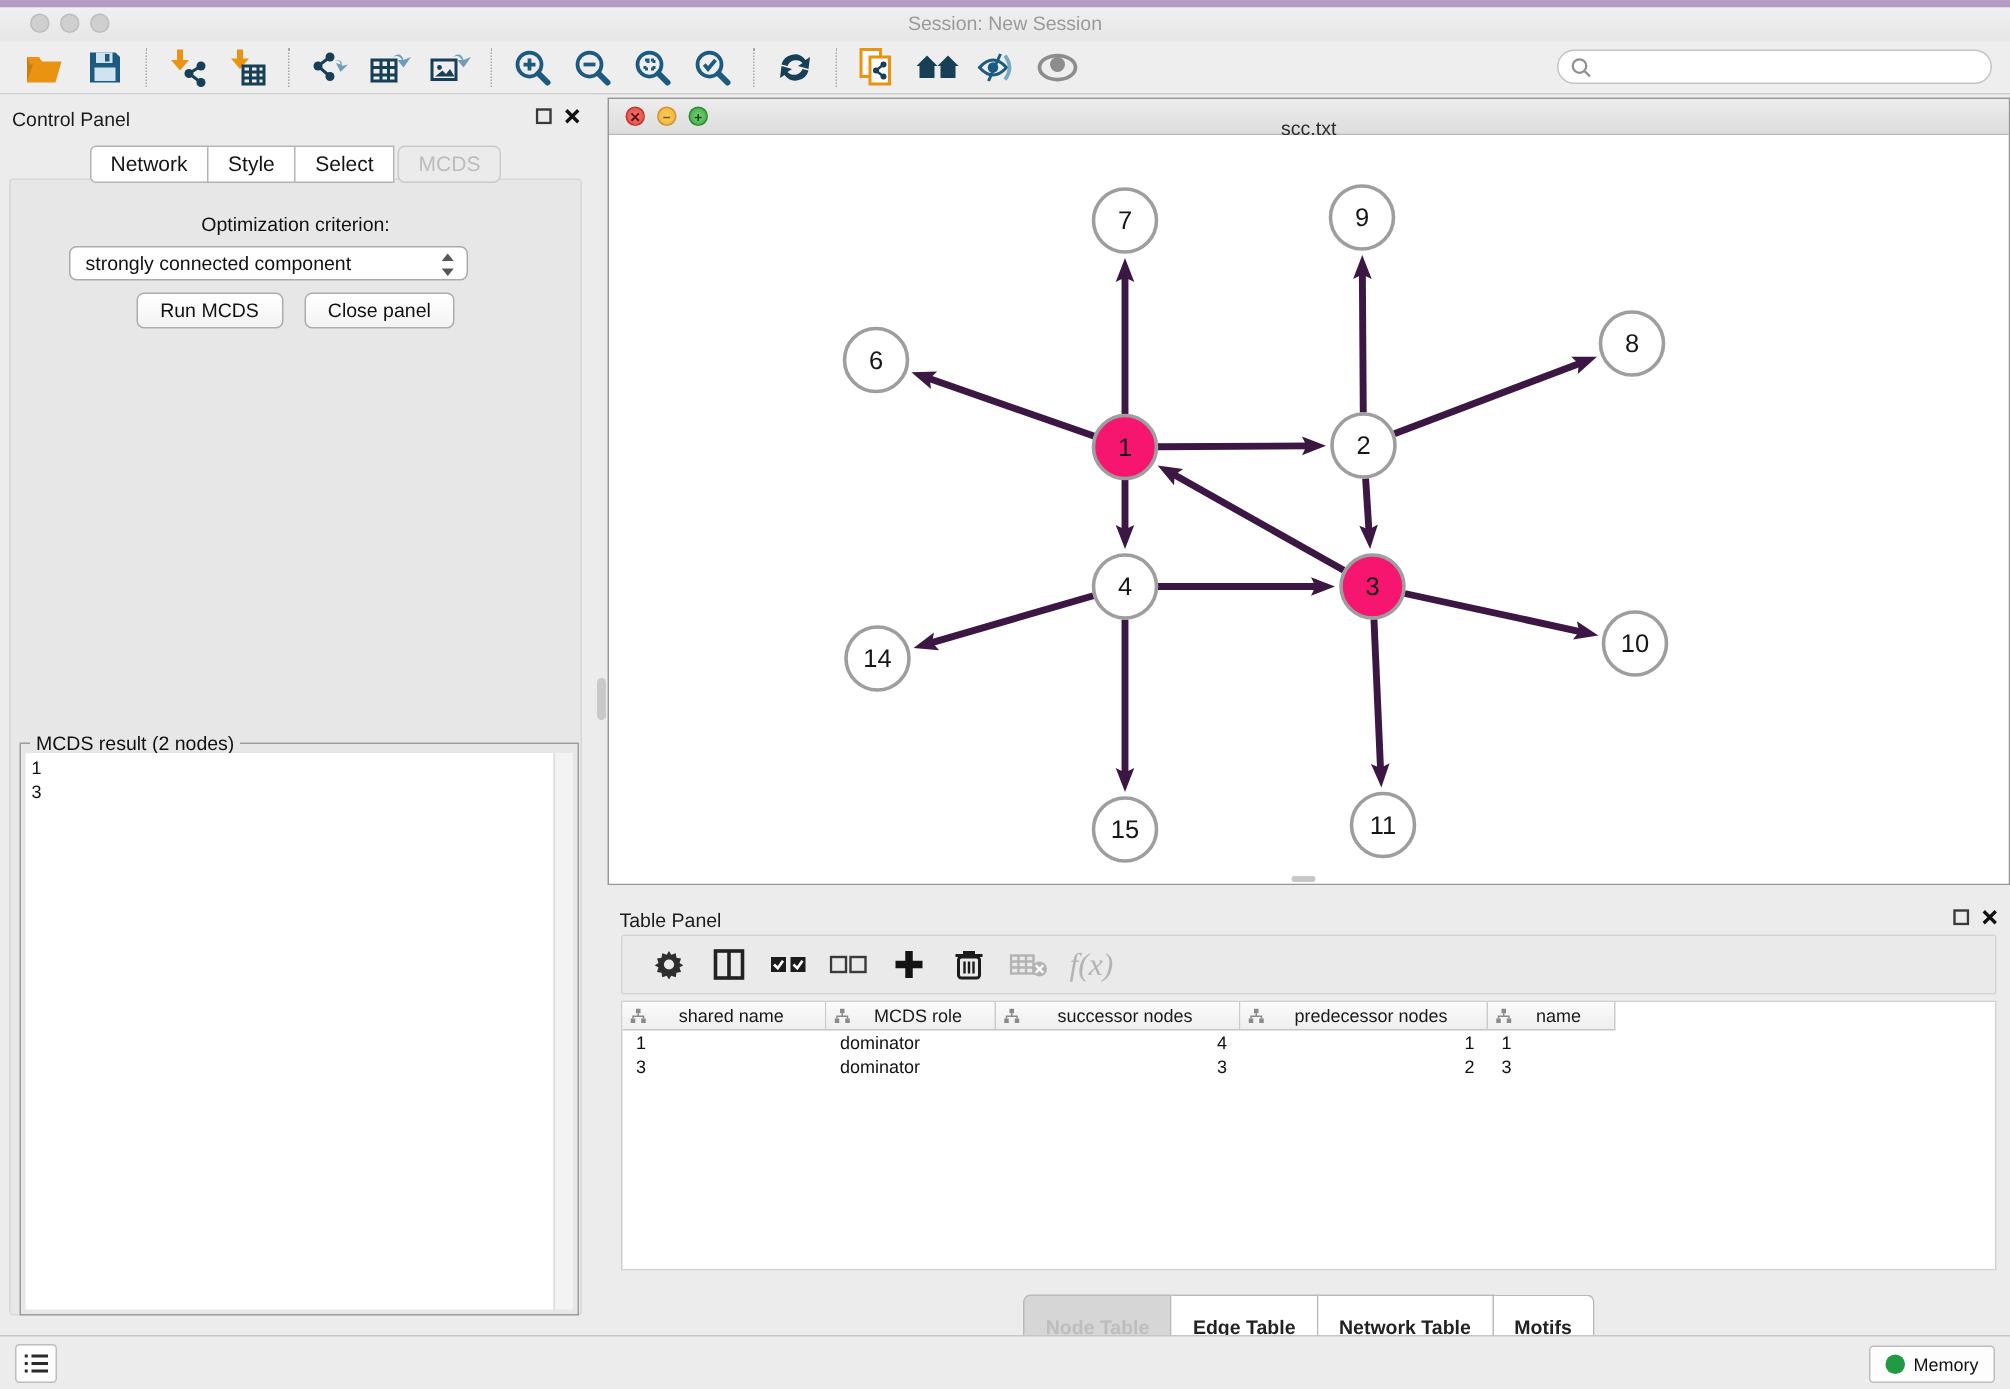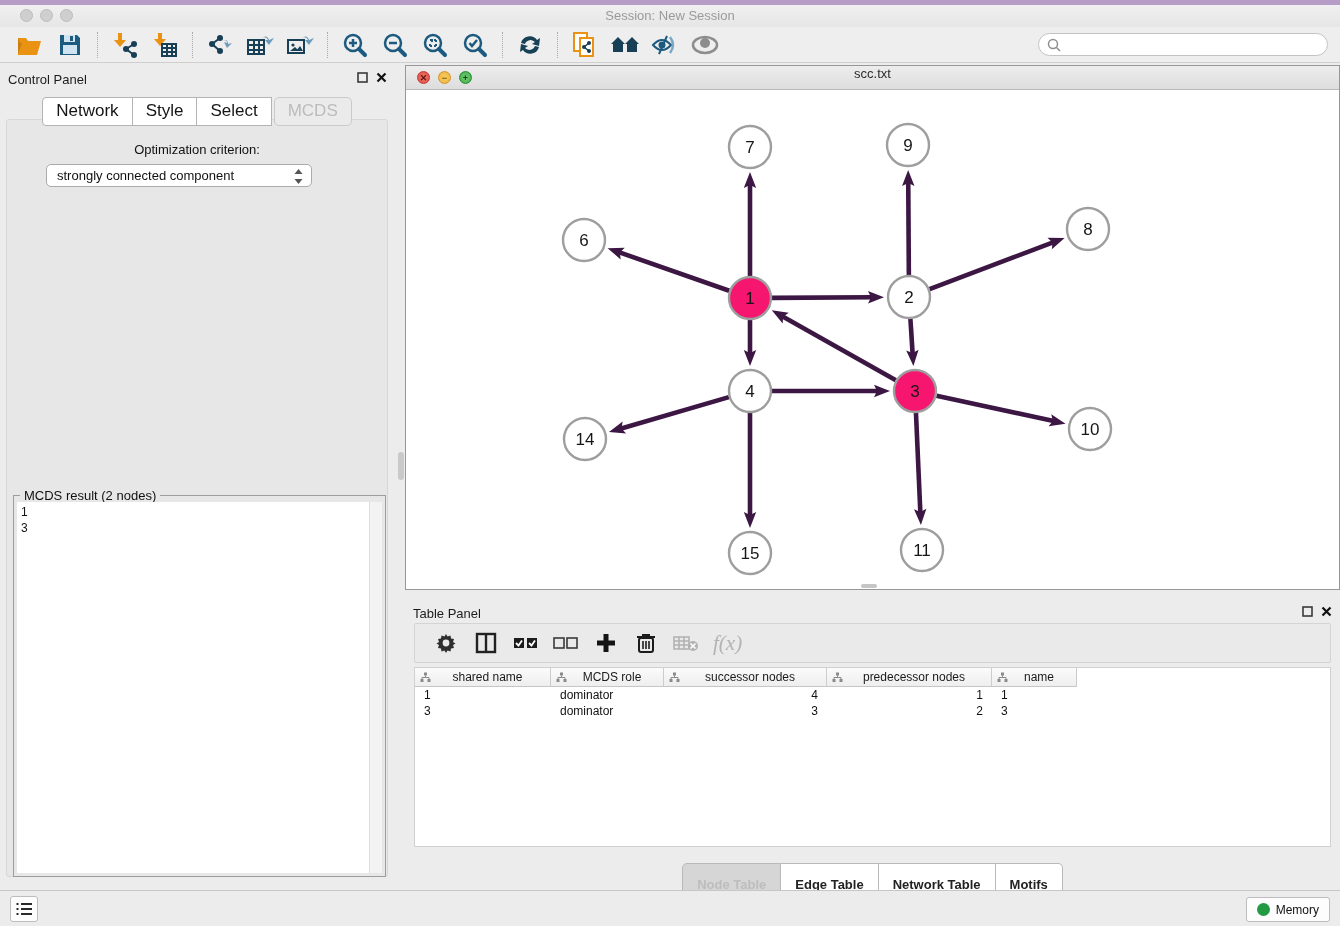--- a/index.html
+++ b/index.html
@@ -16,41 +16,41 @@
   .toolbar { position:absolute; left:0; top:27px; width:1340px; height:36px; background:#eeeeee; border-bottom:1px solid #cfcfcf; display:flex; align-items:center; padding-left:10px; }
   .tb-icon { width:30px; height:28px; display:flex; align-items:center; justify-content:center; margin:0 5px; }
   .tb-sep { width:1px; height:26px; border-left:1px dotted #a9a9a9; margin:0 7px; }
   .search-box { position:absolute; right:12px; top:6px; width:290px; height:23px; background:#fff; border:1px solid #c3c3c3; border-radius:12px; display:flex; align-items:center; padding-left:8px; }
 
   
   .control-panel { position:absolute; left:0; top:63px; width:395px; height:818px; background:#ececec; }
   .panel-head { position:absolute; left:8px; top:9px; font-size:13px; color:#1c1c1c; }
   .panel-icons { position:absolute; right:8px; top:9px; display:flex; gap:8px; align-items:center; }
   .cp-tabs { position:absolute; left:0; top:34px; width:100%; display:flex; justify-content:center; z-index:3; }
-  .cp-tab { background:#fff; border:1px solid #b4b4b4; padding:3px 13px 4px; font-size:17px; color:#151515; margin-left:-1px; }
+  .cp-tab { background:#fff; border:1px solid #b4b4b4; padding:3px 13px 4px; font-size:14px; color:#151515; margin-left:-1px; }
   .cp-tab:first-child { border-radius:4px 0 0 4px; }
   .cp-tab.selected { background:#ebebeb; color:#bcbcbc; border:1px solid #cacaca; border-radius:5px; margin-left:2px; }
   .cp-content { position:absolute; left:6px; top:56px; right:7px; bottom:4px; background:#e7e7e7; border:1px solid #d7d7d7; border-radius:3px; }
   .opt-label { position:absolute; left:0; right:0; top:22px; text-align:center; font-size:13px; color:#111; }
   .criterion-select { position:absolute; left:39px; top:44px; width:266px; height:23px; background:#fff; border:1px solid #ababab; border-radius:5px; font-size:13px; color:#111; display:flex; align-items:center; padding-left:10px; }
   .sel-arrows { position:absolute; right:7px; top:3px; }
   .cp-buttons { position:absolute; left:0; right:0; top:75px; display:flex; justify-content:center; gap:14px; }
   .btn { background:linear-gradient(#ffffff,#f3f3f3); border:1px solid #adadad; border-radius:5px; font-size:13px; color:#111; padding:3px 15px 4px; font-family:inherit; }
   .mcds-box { position:absolute; left:6px; top:375px; width:373px; height:382px; border:1px solid #9d9d9d; }
   .mcds-legend { position:absolute; left:6px; top:-8px; background:#e7e7e7; padding:0 4px; font-size:13px; color:#111; }
   .mcds-text { position:absolute; left:3px; top:6px; right:16px; bottom:3px; background:#fff; font-size:12px; color:#111; padding:2px 4px; line-height:16px; white-space:pre; }
   .mcds-scroll { position:absolute; right:3px; top:6px; width:13px; bottom:3px; background:#f3f3f3; border-left:1px solid #ddd; }
 
   
   .v-splitter-thumb { position:absolute; left:398px; top:452px; width:6px; height:28px; background:#c9c9c9; border-radius:3px; }
 
   
   .net-window { position:absolute; left:405px; top:65px; width:935px; height:525px; background:#fff; border:1px solid #979797; }
   .net-titlebar { position:absolute; left:0; top:0; right:0; height:24px; background:linear-gradient(#ededed,#dddddd); border-bottom:1px solid #b9b9b9; }
-  .net-title { position:absolute; left:0; right:0; top:0; text-align:center; font-size:13px; color:#2c2c2c; }
+  .net-title { position:absolute; left:0; right:0; top:12px; text-align:center; font-size:13px; color:#2c2c2c; }
   .mac-dot { position:absolute; top:5px; width:13px; height:13px; border-radius:50%; font-size:9px; font-weight:bold; line-height:12px; text-align:center; }
   .mac-close { left:11px; background:radial-gradient(#f07a70,#dd4b42); border:1px solid #c2352c; color:#5e0d08; }
   .mac-min { left:32px; background:radial-gradient(#f8ce61,#f0b039); border:1px solid #d3922a; color:#7a5410; }
   .mac-max { left:53px; background:radial-gradient(#7ed07e,#35a83e); border:1px solid #2b8a33; color:#0c4d12; }
   .net-canvas { position:absolute; left:0; top:24px; right:0; bottom:0; background:#fff; }
   .hscroll-hint { position:absolute; left:455px; bottom:1px; width:16px; height:4px; background:#c6c6c6; border-radius:2px; }
 
   
   .table-panel { position:absolute; left:405px; top:597px; width:935px; height:293px; background:#ececec; }
   .tp-toolbar { position:absolute; left:9px; top:26px; width:917px; height:40px; background:#eaeaea; border:1px solid #d4d4d4; border-radius:2px; display:flex; align-items:center; padding-left:18px; }
@@ -241,20 +241,24 @@
   <div class="cp-content">
     <div class="opt-label">Optimization criterion:</div>
     <div class="criterion-select">
       <span>strongly connected component</span>
       <span class="sel-arrows">
         <svg width="11" height="17" viewBox="0 0 11 17">
             <path d="M5.5 1 L9.5 6 H1.5 z" fill="#555"></path>
             <path d="M5.5 16 L1.5 11 H9.5 z" fill="#555"></path>
           </svg>
       </span>
+    </div>
+    <div class="cp-buttons">
+      <button class="btn">Run MCDS</button>
+      <button class="btn">Close panel</button>
     </div>
     <div class="mcds-box">
       <span class="mcds-legend">MCDS result (2 nodes)</span>
       <div class="mcds-text" id="mcds-result-text">1
 3</div>
       <div class="mcds-scroll"></div>
     </div>
   </div>
 </div>
 

